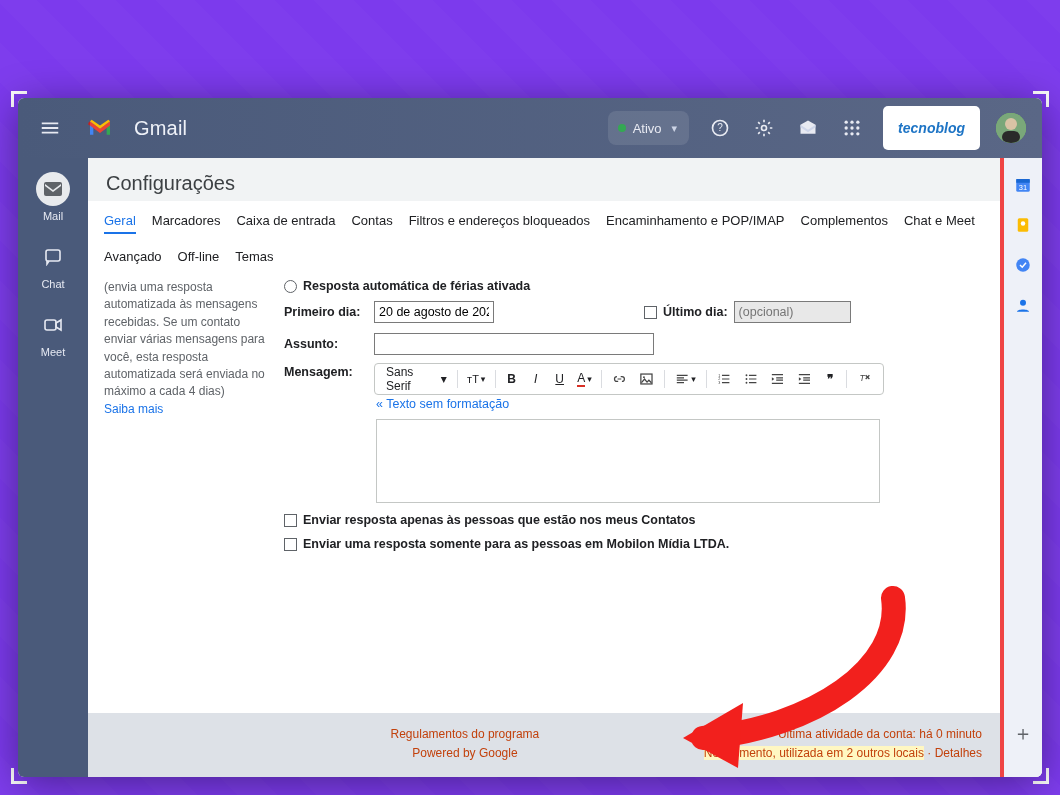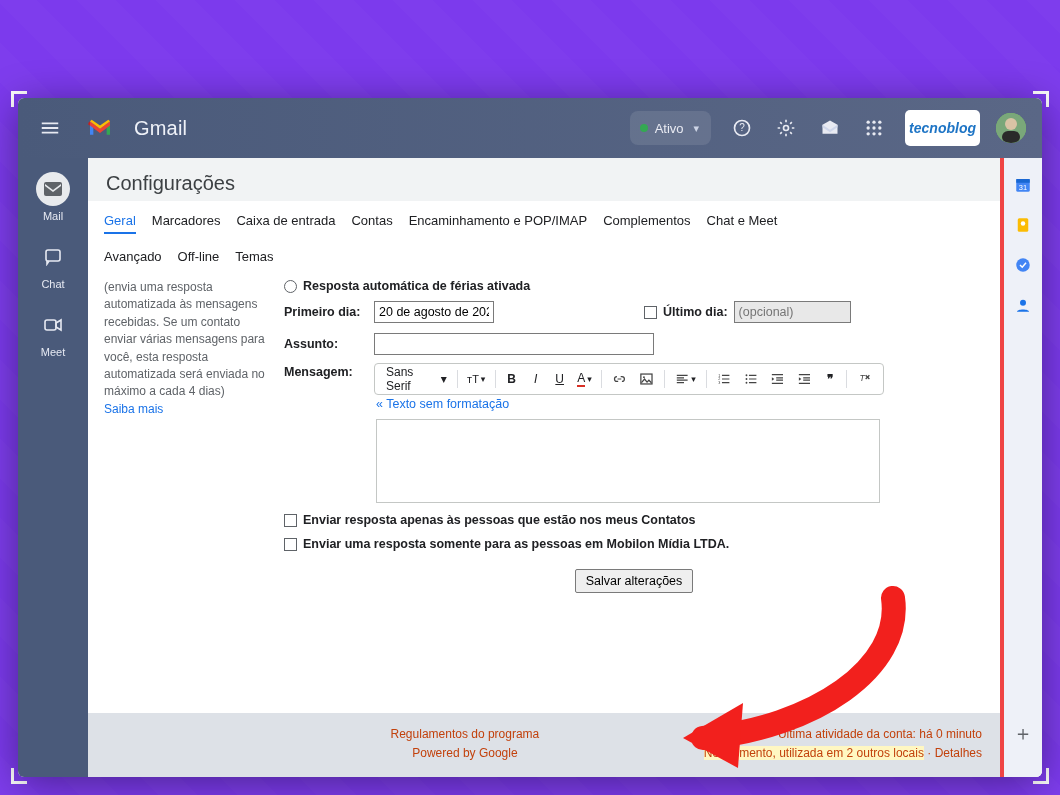--- a/index.html
+++ b/index.html
@@ -73,22 +73,22 @@
     border-radius:8px;
     display:flex; align-items:center; gap:7px;
     color:#e8eaf2; font-size:13px;
     margin-right:6px;
     cursor:pointer;
   }
   .dot-green { width:8px; height:8px; border-radius:50%; background:#34a853; }
   .chev { color:#cdd4e6; font-size:11px; margin-left:3px;}
   .svgico { width:20px; height:20px; }
   .pill-logo {
-    height:36px; background:#fff; border-radius:5px;
-    display:flex; align-items:center; padding:0 4px;
+    height:44px; background:#fff; border-radius:5px;
+    display:flex; align-items:center; padding:0 15px;
     color:#1d74c5; font-weight:700; font-size:14px; font-style:italic;
     margin:0 6px;
   }
   .avatar { width:30px; height:30px; border-radius:50%; overflow:hidden; margin-left:4px; background:#7c5; }
   .avatar svg { width:100%; height:100%; }
 
   
   .bodyrow { flex:1; display:flex; position:relative; }
   .leftrail {
     width:70px; background:#4a5a7a;
@@ -315,20 +315,21 @@
         <div class="settings-header">
           <div class="settings-title">Configurações</div>
         </div>
 
         <div class="panel">
           <div class="tabs-row">
             <a class="active">Geral</a>
             <a>Marcadores</a>
             <a>Caixa de entrada</a>
             <a>Contas</a>
+            <a>Filtros e endereços bloqueados</a>
             <a>Encaminhamento e POP/IMAP</a>
             <a>Complementos</a>
             <a>Chat e Meet</a>
           </div>
           <div class="tabs-row secondary">
             <a>Avançado</a>
             <a>Off-line</a>
             <a>Temas</a>
           </div>
 
@@ -456,23 +457,20 @@
 
               <div class="chkrow">
                 <span class="chkbox"></span>
                 <span>Enviar resposta apenas às pessoas que estão nos meus Contatos</span>
               </div>
               <div class="chkrow">
                 <span class="chkbox"></span>
                 <span>Enviar uma resposta somente para as pessoas em Mobilon Mídia LTDA.</span>
               </div>
 
-              <div class="btnrow">
-                <button class="savebtn">Salvar alterações</button>
-              </div>
             </div>
           </div>
         </div>
 
         <div class="footer">
           <div style="width:120px;"></div>
           <div class="center">
             <div class="foot-link">Regulamentos do programa</div>
             <div>Powered by Google</div>
           </div>

